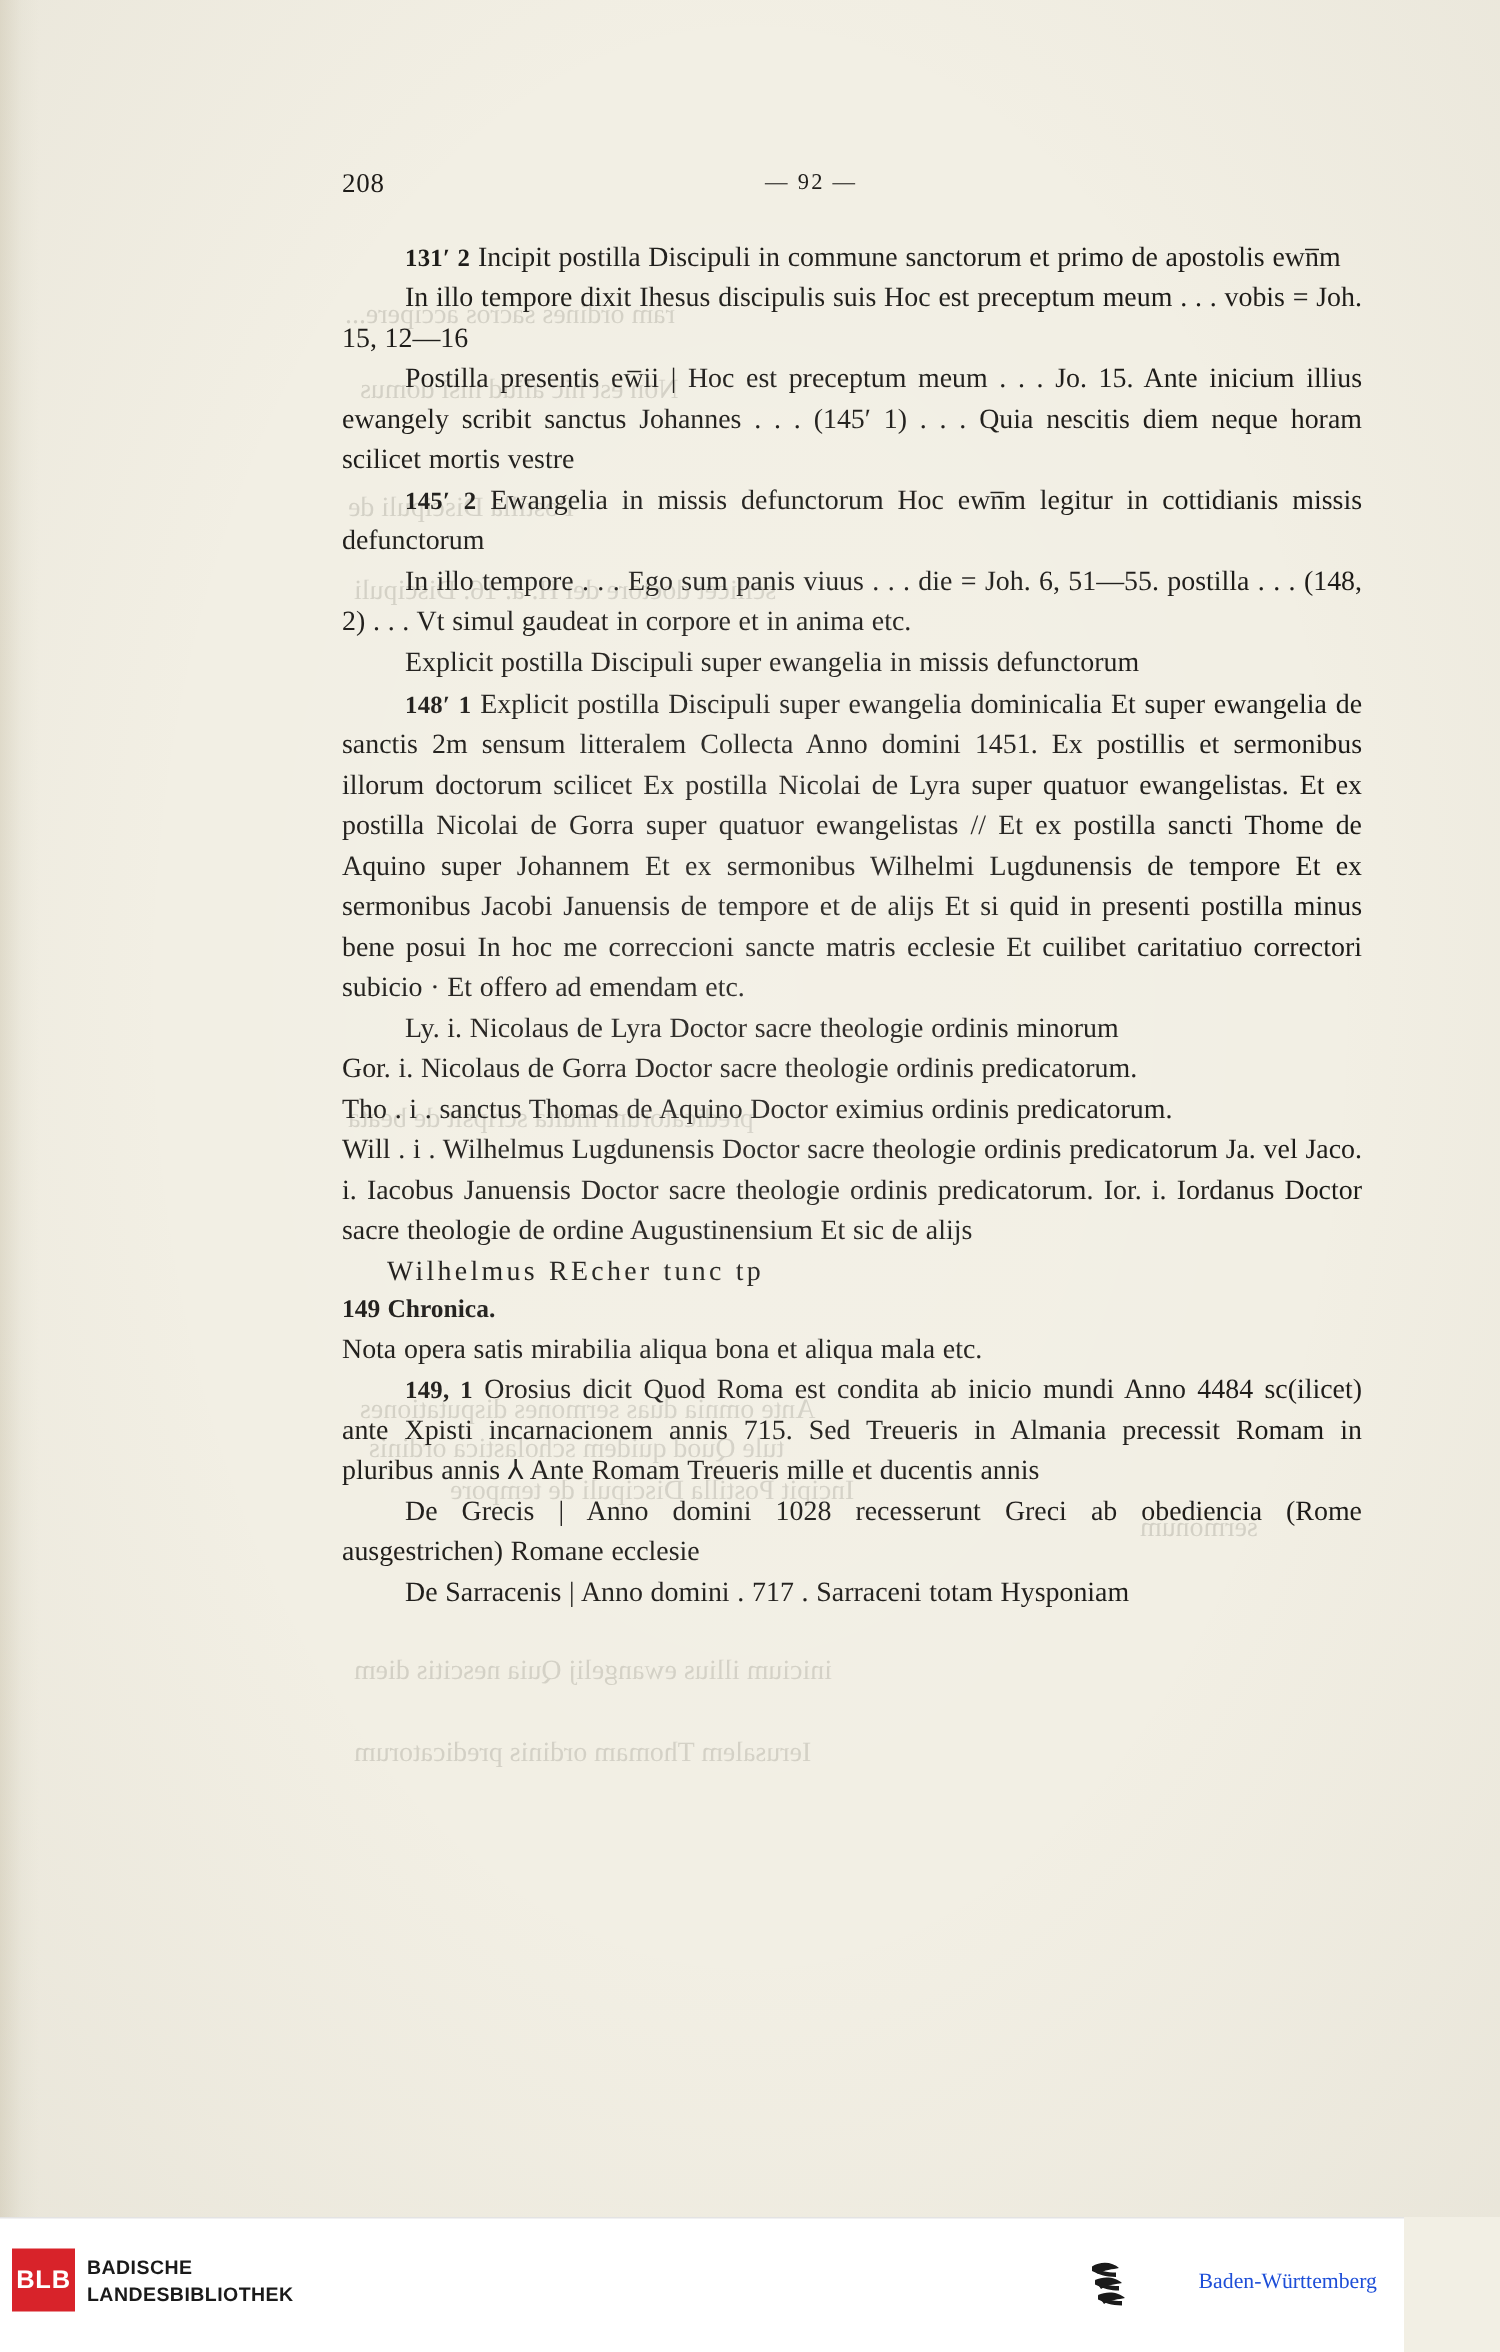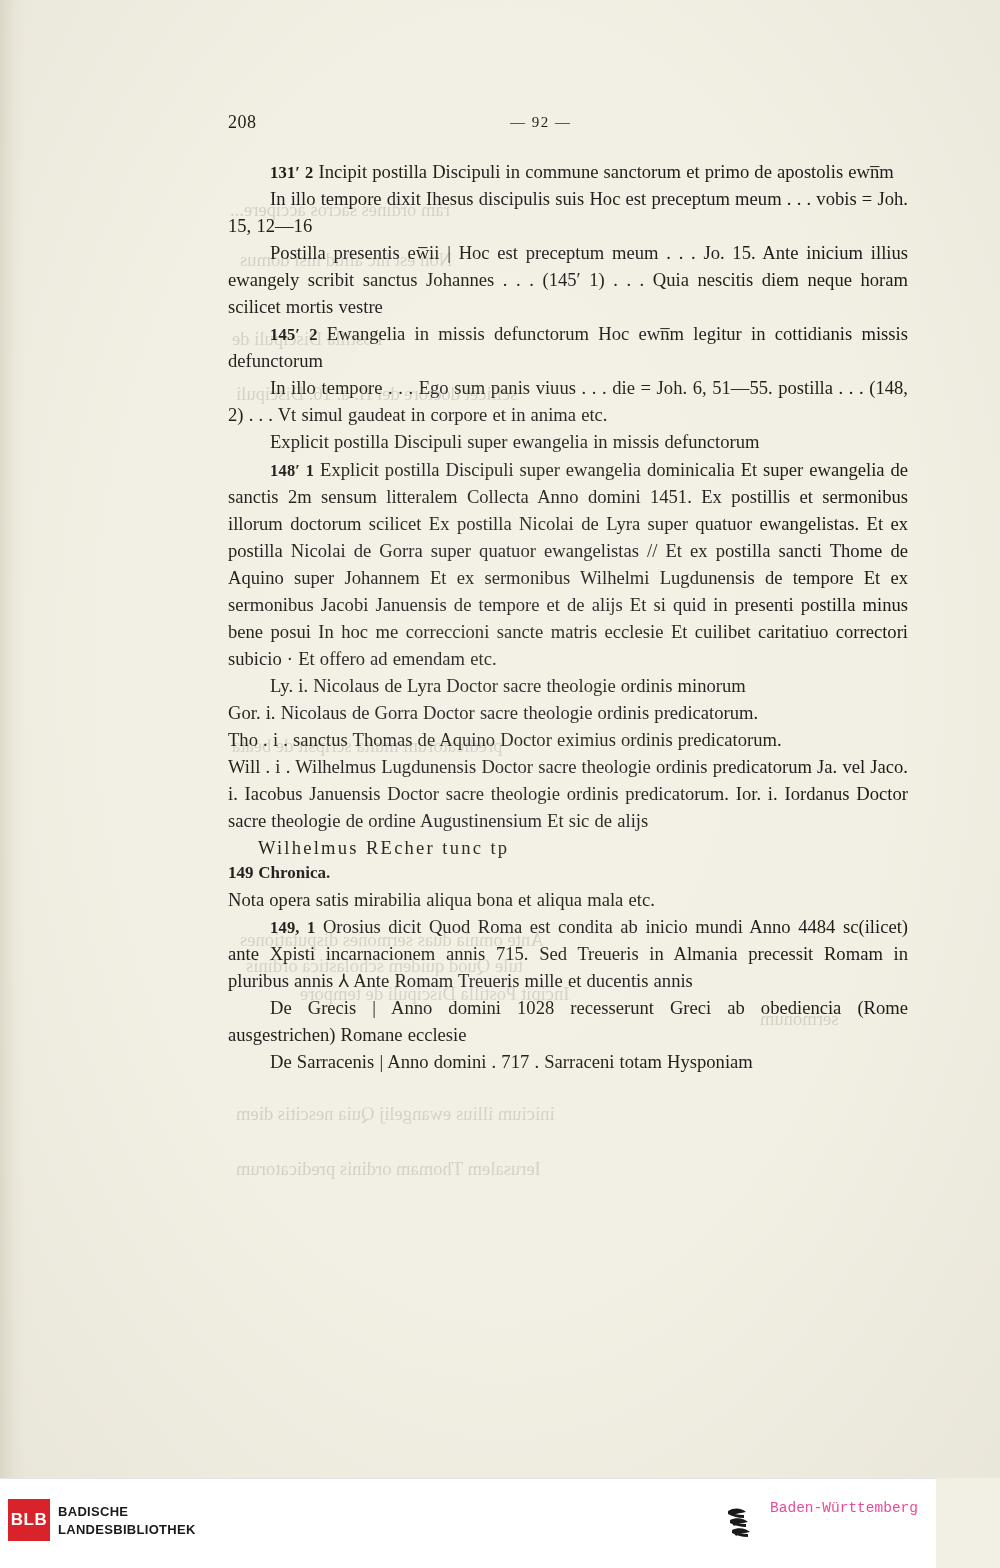--- a/index.html
+++ b/index.html
@@ -142,24 +142,24 @@
   .bw-mark {
     position: absolute;
     right: 172px;
     top: 24px;
     width: 40px;
     height: 40px;
   }
   .bw-text {
     position: absolute;
     right: 18px;
-    top: 21px;
-    font-family: Liberation Mono, monospace;
+    top: 34px;
+    font-family: Liberation Serif, serif;
     font-size: 14.5px;
-    color: #ec4899;
+    color: #1d4ed8;
   }
 </style>
 </head>
 <body>
 
 <div class="page">
   <div class="left-edge"></div>
 
   <div class="bleed" style="left:230px; top:196px;">ram ordines sacros accipere...</div>
   <div class="bleed" style="left:240px; top:246px;">Non est hic aliud nisi domus</div>

